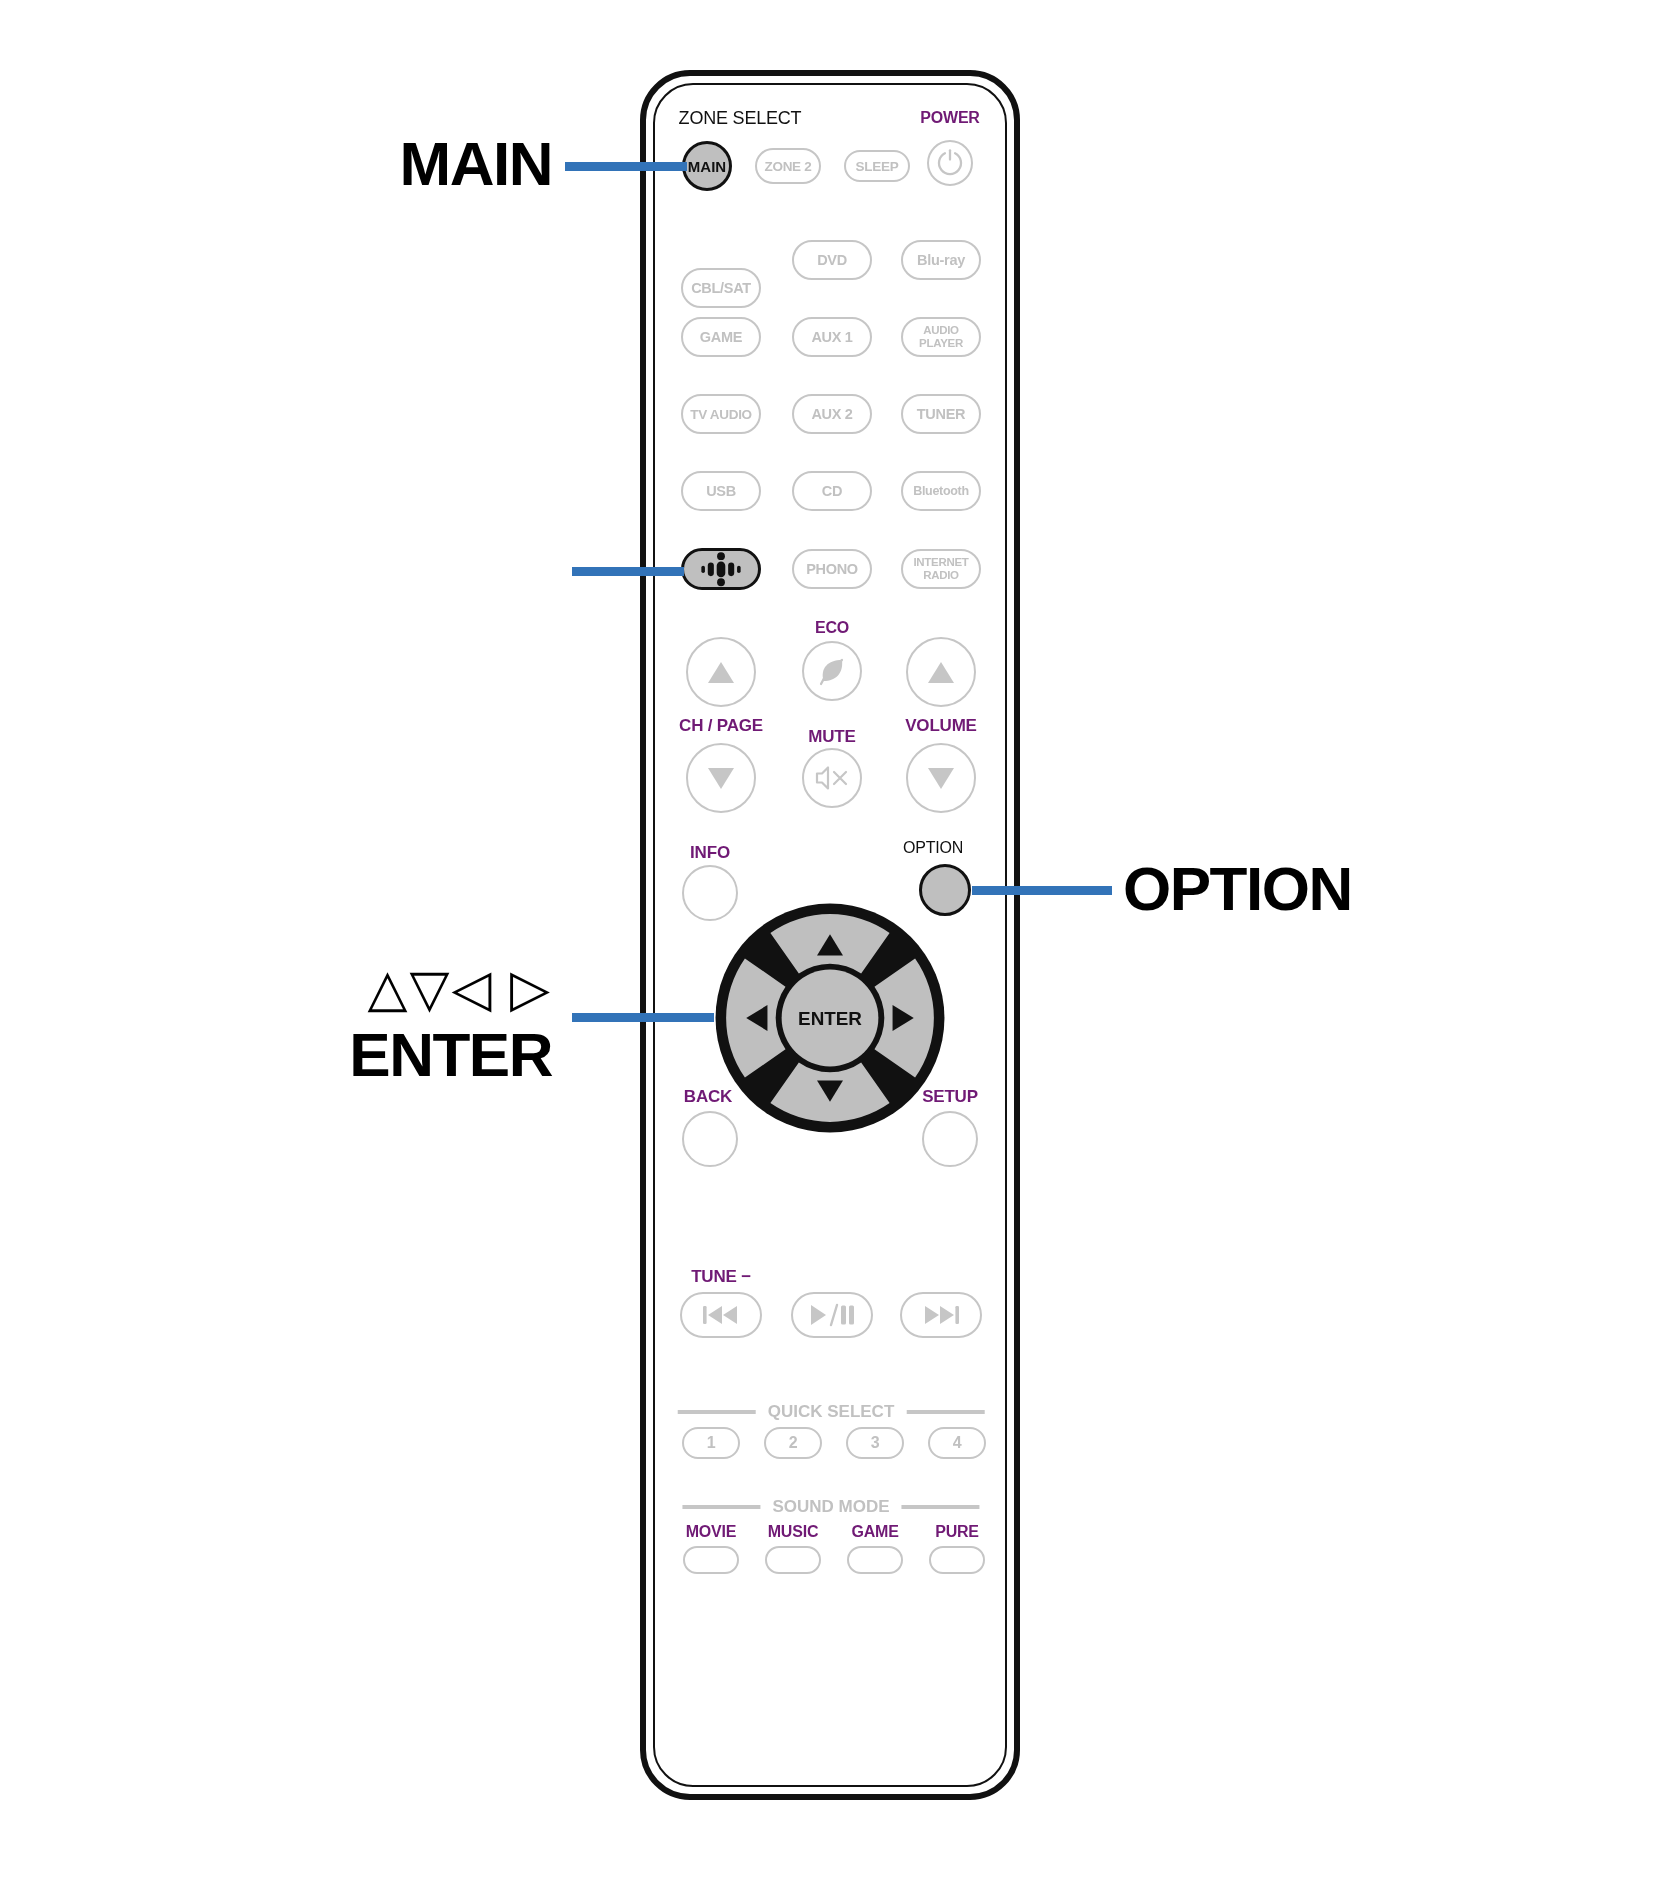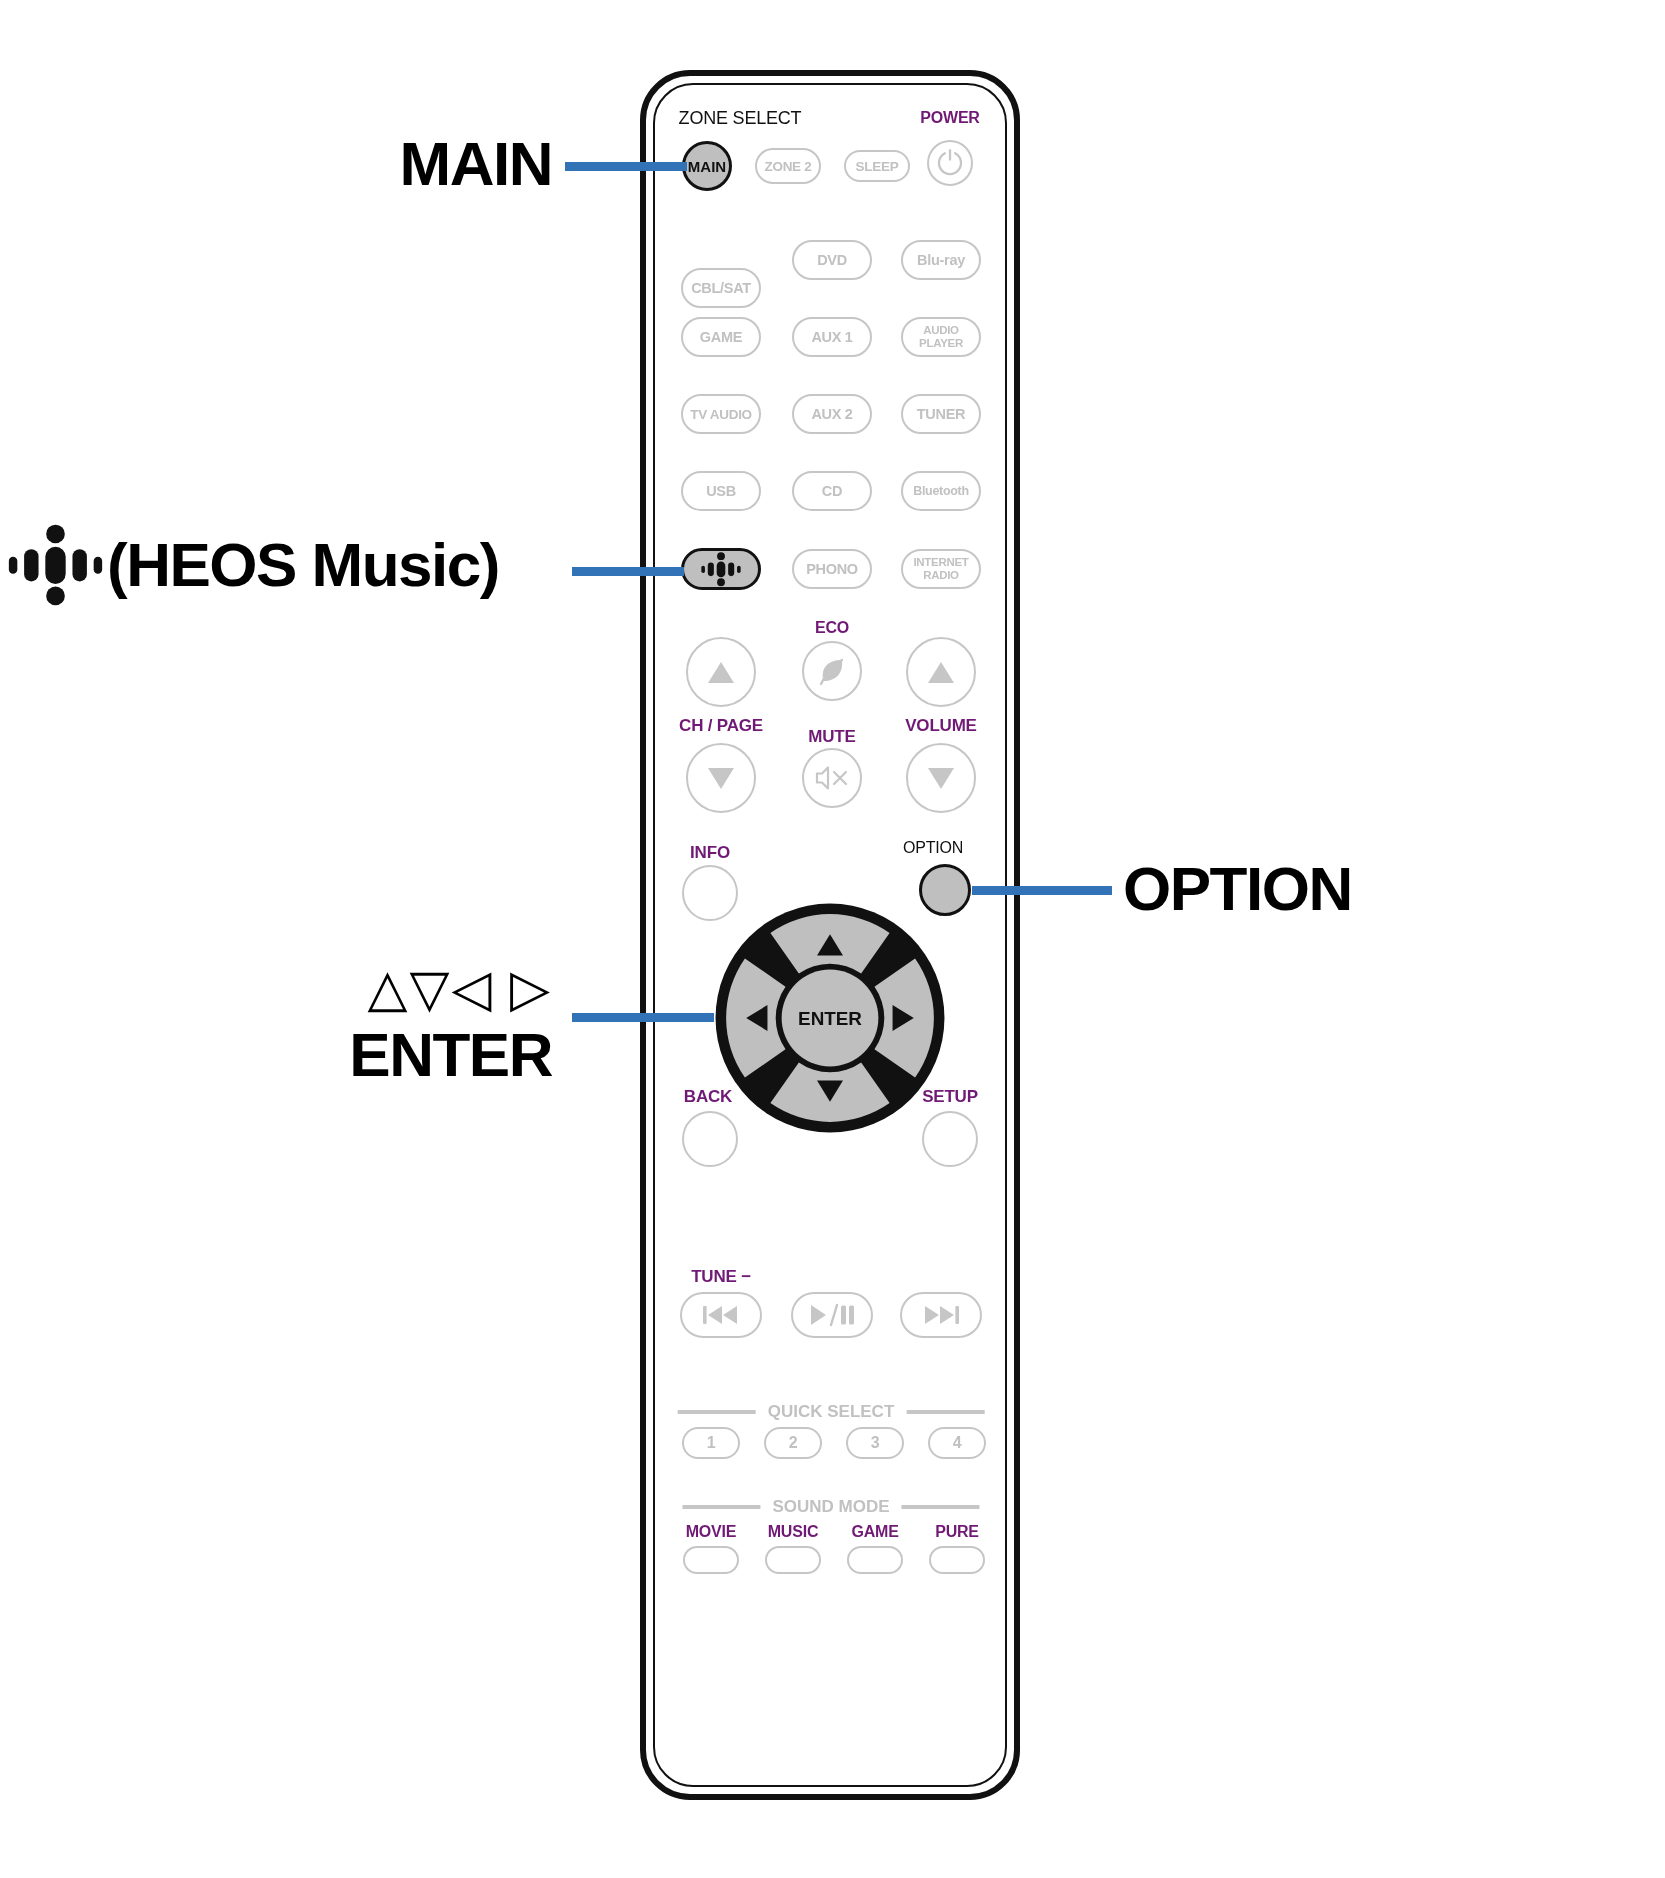--- a/index.html
+++ b/index.html
@@ -214,32 +214,20 @@
   <div class="glab" style="left:875px;top:1532px;font-size:16px;">GAME</div>
   <div class="glab" style="left:957px;top:1532px;font-size:16px;">PURE</div>
   <div class="pill" style="left:711px;top:1560px;width:56px;height:28px;"></div>
   <div class="pill" style="left:793px;top:1560px;width:56px;height:28px;"></div>
   <div class="pill" style="left:875px;top:1560px;width:56px;height:28px;"></div>
   <div class="pill" style="left:957px;top:1560px;width:56px;height:28px;"></div>
 
   <div class="cot ra" style="top:133px;">MAIN</div>
   <div class="cline" style="left:565px;top:162px;width:122px;"></div>
 
-  <div style="position:absolute;left:8px;top:522px;display:flex;align-items:center;gap:4px;z-index:9;">
-    <svg width="95" height="85" viewBox="0 0 56 50">
-      <rect class="ki" x="0.5" y="20.5" width="5" height="10" rx="2.5"></rect>
-      <rect class="ki" x="9.5" y="16" width="8.5" height="19" rx="4.25"></rect>
-      <circle class="ki" cx="28" cy="7" r="5.5"></circle>
-      <rect class="ki" x="22" y="14.5" width="12" height="22" rx="6"></rect>
-      <circle class="ki" cx="28" cy="43.5" r="5.5"></circle>
-      <rect class="ki" x="38" y="16" width="8.5" height="19" rx="4.25"></rect>
-      <rect class="ki" x="50.5" y="20.5" width="5" height="10" rx="2.5"></rect>
-    </svg>
-    <span class="cot" style="position:static;">(HEOS Music)</span>
-  </div>
   <div class="cline" style="left:572px;top:567px;width:112px;"></div>
 
   <div class="cot ra" style="top:962px;font-size:52px;letter-spacing:2px;">△▽◁ ▷</div>
   <div class="cot ra" style="top:1024px;">ENTER</div>
   <div class="cline" style="left:572px;top:1013px;width:142px;"></div>
 
   <div class="cot" style="left:1123px;top:858px;">OPTION</div>
   <div class="cline" style="left:972px;top:886px;width:140px;"></div>
 
 </div>

